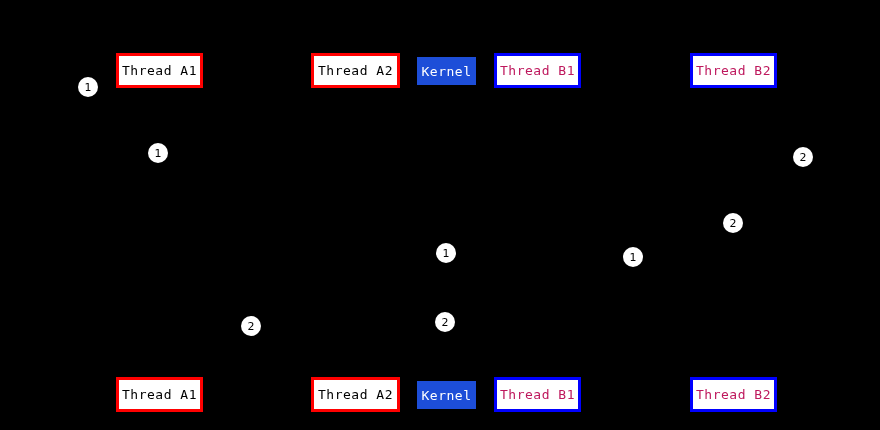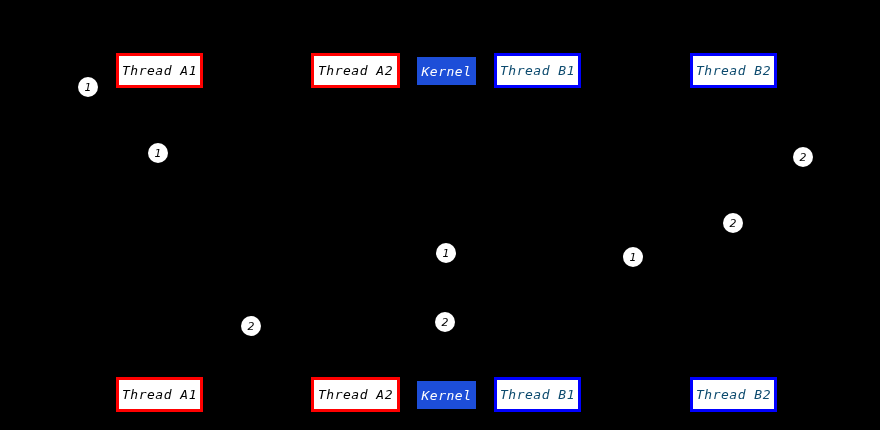--- a/index.html
+++ b/index.html
@@ -8,21 +8,20 @@
     padding: 0;
     background: #000000;
   }
   #canvas {
     position: relative;
     width: 880px;
     height: 430px;
     background: #000000;
     overflow: hidden;
     font-family: "DejaVu Sans Mono", "Liberation Mono", monospace;
-    font-style: italic;
   }
   
   .lifeline-box {
     position: absolute;
     box-sizing: border-box;
     display: flex;
     align-items: center;
     justify-content: center;
     font-size: 13px;
     letter-spacing: 0.5px;
@@ -30,21 +29,21 @@
     white-space: nowrap;
   }
   .lifeline-box.style-red {
     background: #ffffff;
     border: 3px solid #ff0000;
     color: #000000;
   }
   .lifeline-box.style-blue {
     background: #ffffff;
     border: 3px solid #0000ff;
-    color: #0c4a6e;
+    color: #be185d;
   }
   .lifeline-box.style-solid-blue {
     background: #1d4ed8;
     border: 0px solid #0000ff;
     color: #ffffff;
   }
   
   .lifeline-strand {
     position: absolute;
     width: 1px;

